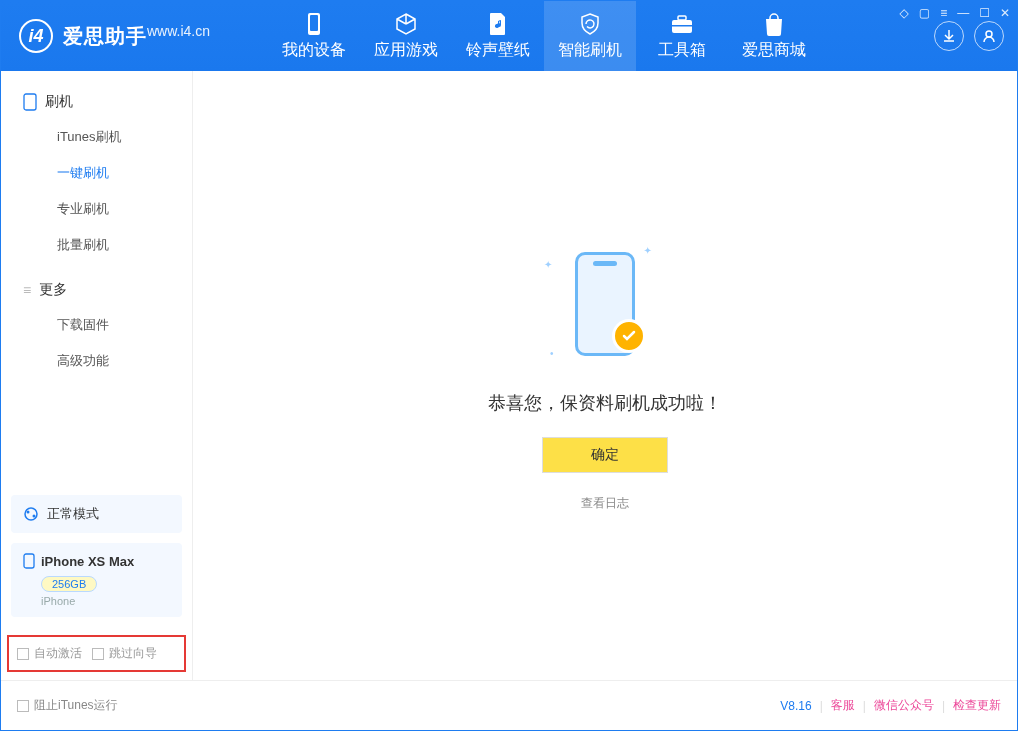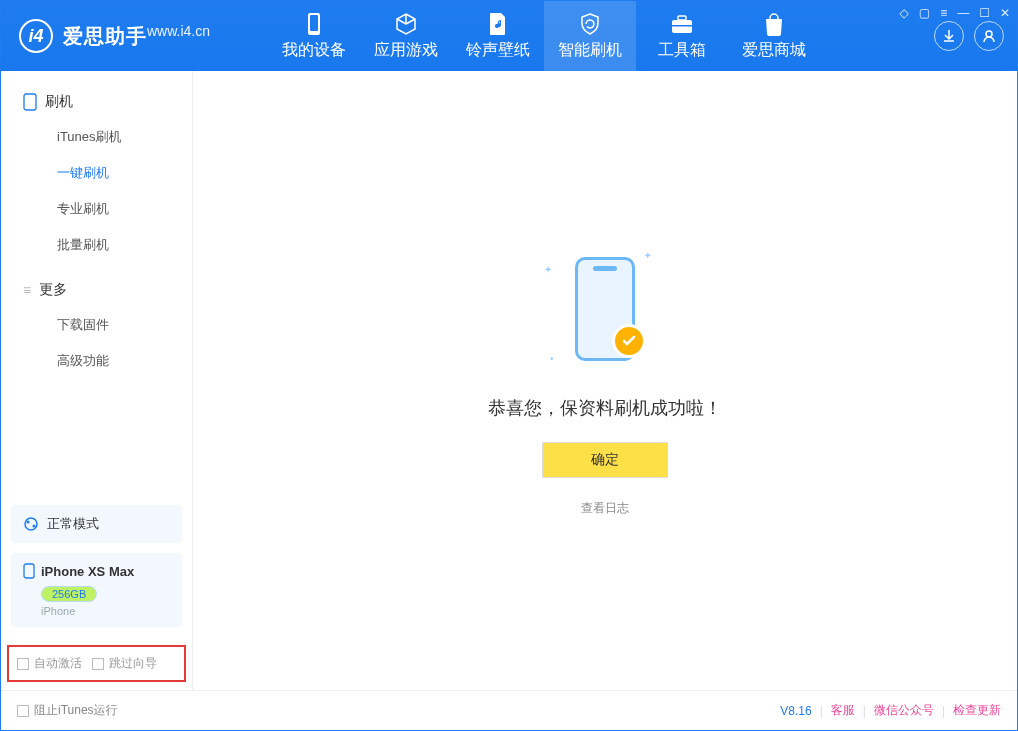--- a/index.html
+++ b/index.html
@@ -22,35 +22,35 @@
 .body { flex: 1; display: flex; min-height: 0; }
 .sidebar { width: 192px; border-right: 1px solid #eee; display: flex; flex-direction: column; }
 .side-scroll { flex: 1; overflow: auto; padding-top: 14px; }
 .side-group { display: flex; align-items: center; gap: 8px; padding: 8px 22px; font-size: 14px; color: #333; }
 .side-item { padding: 9px 22px 9px 56px; font-size: 13px; color: #555; cursor: pointer; }
 .side-item.active { color: #1e7cf0; }
 .side-bottom { padding: 10px; }
 .mode-card { background: #f3f8ff; border-radius: 4px; padding: 10px 12px; margin-bottom: 10px; display: flex; align-items: center; gap: 8px; font-size: 13px; color: #333; }
 .device-card { background: #f3f8ff; border-radius: 4px; padding: 10px 12px; }
 .device-name { font-size: 13px; font-weight: bold; color: #333; margin-bottom: 4px; display: flex; align-items: center; gap: 6px; }
-.storage-badge { display: inline-block; background: #bef264; border: 1px solid #b9d9ff; color: #1e7cf0; border-radius: 10px; padding: 1px 10px; font-size: 11px; margin: 3px 0 3px 18px; }
+.storage-badge { display: inline-block; background: #fef9c3; border: 1px solid #b9d9ff; color: #1e7cf0; border-radius: 10px; padding: 1px 10px; font-size: 11px; margin: 3px 0 3px 18px; }
 .device-type { font-size: 11px; color: #9aa; margin-left: 18px; }
 .checkbox-row { border: 2px solid #e53935; padding: 8px 8px; margin: 8px 6px; display: flex; gap: 10px; font-size: 12px; color: #999; }
 .cb { display: flex; align-items: center; gap: 5px; }
 .cb-box { width: 12px; height: 12px; border: 1px solid #bbb; }
 .main { flex: 1; display: flex; flex-direction: column; align-items: center; justify-content: center; gap: 22px; }
 .phone-illus { position: relative; width: 130px; height: 130px; display: flex; align-items: center; justify-content: center; }
 .phone-body { width: 60px; height: 104px; border: 3px solid #6bb8f7; border-radius: 10px; background: #eaf4ff; position: relative; }
 .phone-body::before { content: ""; position: absolute; top: 6px; left: 50%; transform: translateX(-50%); width: 24px; height: 5px; background: #6bb8f7; border-radius: 3px; }
 .check-badge { position: absolute; right: 24px; bottom: 16px; width: 34px; height: 34px; background: #ffb300; border-radius: 50%; display: flex; align-items: center; justify-content: center; color: #fff; border: 3px solid #fff; }
 .sparkle { position: absolute; color: #9fd0ff; font-size: 10px; }
 .success-text { font-size: 18px; color: #333; font-weight: 500; }
 .ok-btn { border: 1px solid #ddd; background: #fde047; padding: 8px 48px; font-size: 14px; color: #333; cursor: pointer; }
 .log-link { font-size: 12px; color: #888; cursor: pointer; }
-.footer { height: 40px; border-top: 1px solid #eee; display: flex; align-items: center; padding: 0 16px; font-size: 12px; color: #888; gap: 8px; }
+.footer { height: 50px; border-top: 1px solid #eee; display: flex; align-items: center; padding: 0 16px; font-size: 12px; color: #888; gap: 8px; }
 .footer .spacer { flex: 1; }
 .footer .sep { color: #ddd; }
 .footer a { color: #ec4899; text-decoration: none; cursor: pointer; }
 .version { color: #1e7cf0; }
 svg { display: block; }
 </style>
 </head>
 <body>
 
 <div class="window">

